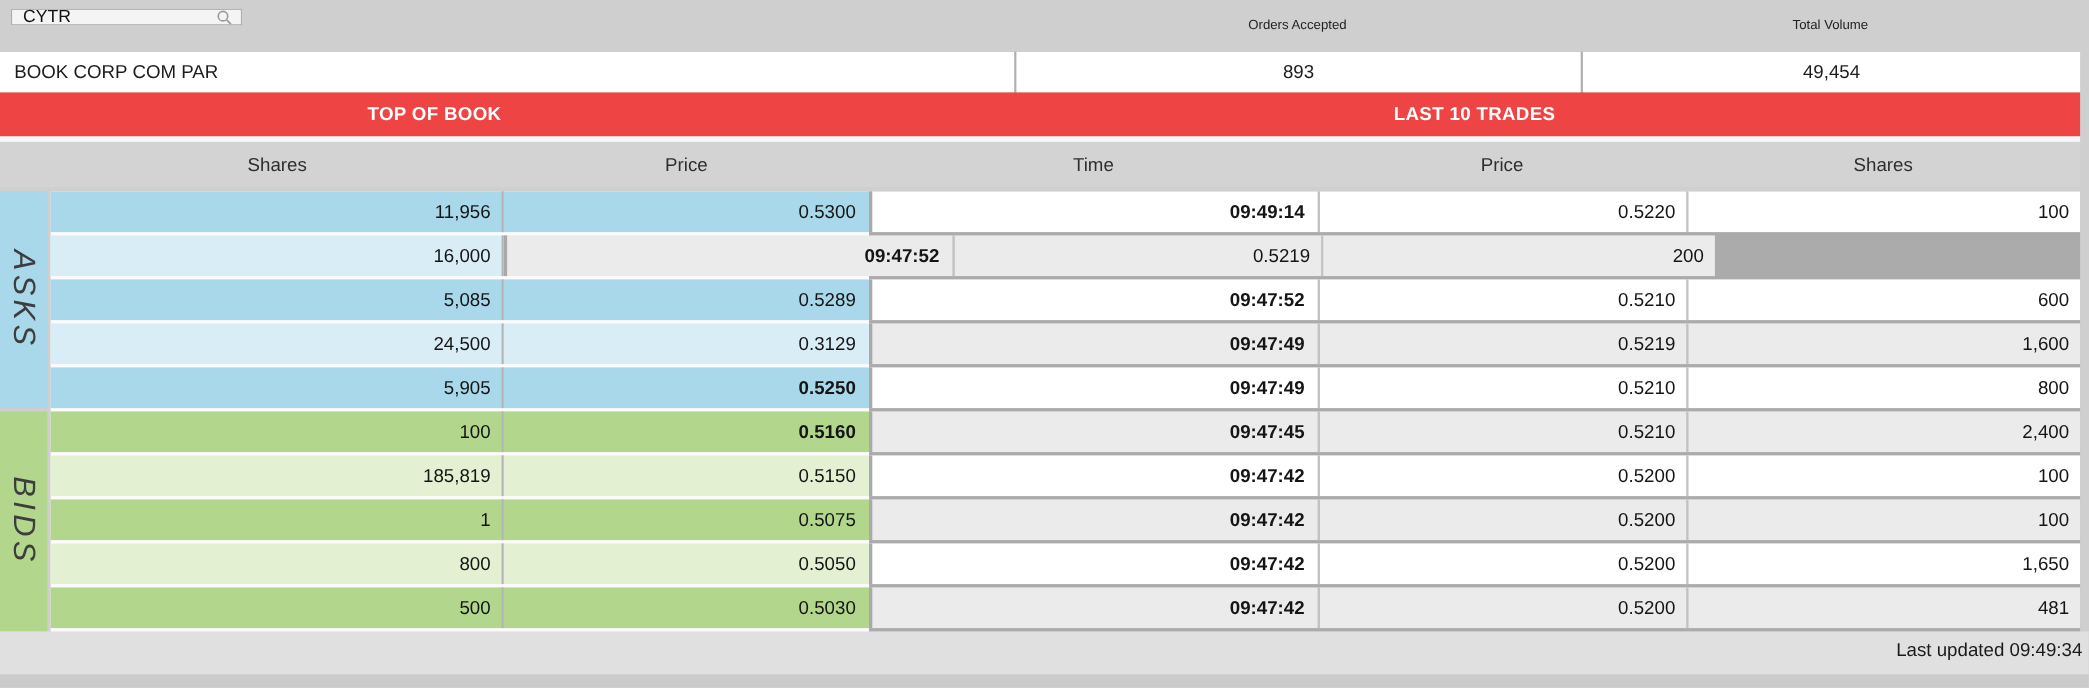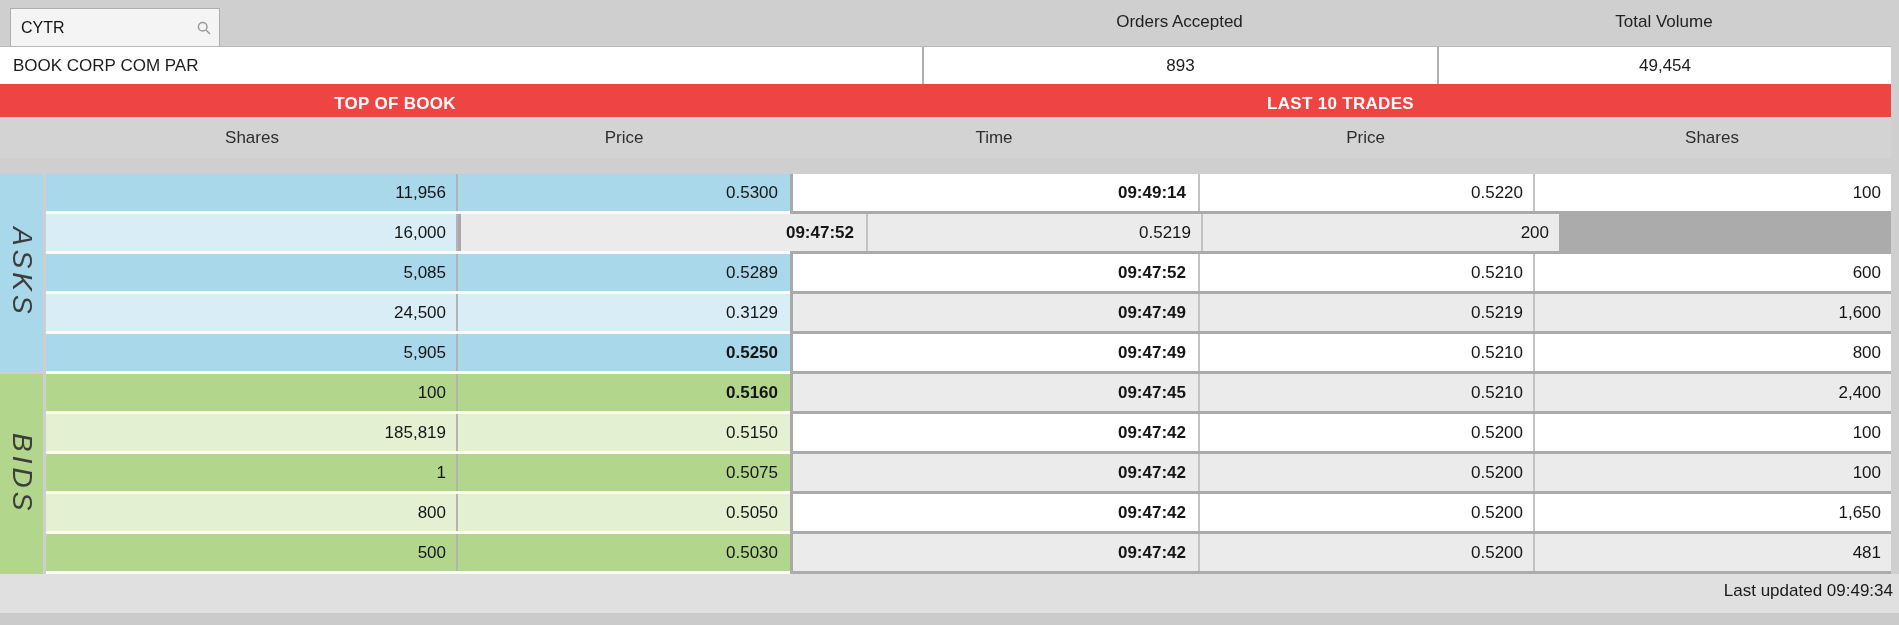--- a/index.html
+++ b/index.html
@@ -1,26 +1,26 @@
 <!DOCTYPE html>
 <html><head>
 <meta charset="utf-8">
 <style>
   html,body{margin:0;padding:0;background:#cfcfcf;}
   .app{position:relative;width:1899px;height:625px;background:#cfcfcf;overflow:hidden;
        font-family:"Liberation Sans",sans-serif;-webkit-font-smoothing:antialiased;}
 
   
   .topbar{position:absolute;left:0;top:0;width:1899px;height:46px;background:#cfcfcf;}
-  .search-box{position:absolute;left:10px;top:8px;width:210px;height:39px;background:#f4f4f4;
+  .search-box{position:absolute;left:10px;top:8px;width:210px;height:15px;background:#f4f4f4;
               border:1px solid #aeaeae;display:flex;align-items:center;box-sizing:border-box;gap:43px;}
   .search-box input{flex:1;min-width:0;border:none;background:transparent;outline:none;
               font-family:"Liberation Sans",sans-serif;font-size:16px;color:#111;padding:0 4px 0 10px;}
   .mag{display:flex;align-items:center;padding-right:8px;}
-  .topbar-label{position:absolute;top:0;height:46px;line-height:44px;font-size:17px;color:#222;text-align:center;}
+  .topbar-label{position:absolute;top:0;height:46px;line-height:44px;font-size:12px;color:#222;text-align:center;}
   .lbl-orders{left:922px;width:515px;}
   .lbl-volume{left:1437px;width:454px;}
 
   
   .inforow{position:absolute;left:0;top:46px;width:1891px;height:38px;background:#ffffff;
            border-top:1px solid #b9b9b9;display:flex;box-sizing:content-box;font-size:17px;color:#1c1c1c;}
   .inforow .cell{height:38px;line-height:37px;box-sizing:border-box;}
   .cell-name{width:922px;text-align:left;padding-left:13px;}
   .cell-orders{width:515px;text-align:center;border-left:2px solid #b0b0b0;}
   .cell-volume{width:454px;text-align:center;border-left:2px solid #b0b0b0;}
@@ -28,21 +28,21 @@
   
   .band{position:absolute;left:0;top:84px;width:1891px;height:40px;background:#ef4444;display:flex;
         color:#ffffff;font-size:17px;font-weight:600;letter-spacing:.3px;}
   .band div{display:flex;align-items:center;justify-content:center;}
   .band-left{width:790px;}
   .band-right{width:1101px;}
 
   .gapline{position:absolute;left:0;top:124px;width:1891px;height:5px;background:#f7f7f7;}
 
   
-  .colheads{position:absolute;left:0;top:117px;width:1891px;height:41px;background:#d3d3d3;display:flex;
+  .colheads{position:absolute;left:0;top:129px;width:1891px;height:41px;background:#d3d3d3;display:flex;
             font-size:17px;color:#2e2e2e;align-items:center;}
   .colheads div{text-align:center;}
   .ch-spacer{width:46px;}
   .ch-bshares{width:412px;}
   .ch-bprice{width:332px;}
   .ch-time{width:408px;}
   .ch-tprice{width:335px;}
   .ch-tshares{width:358px;}
 
   

